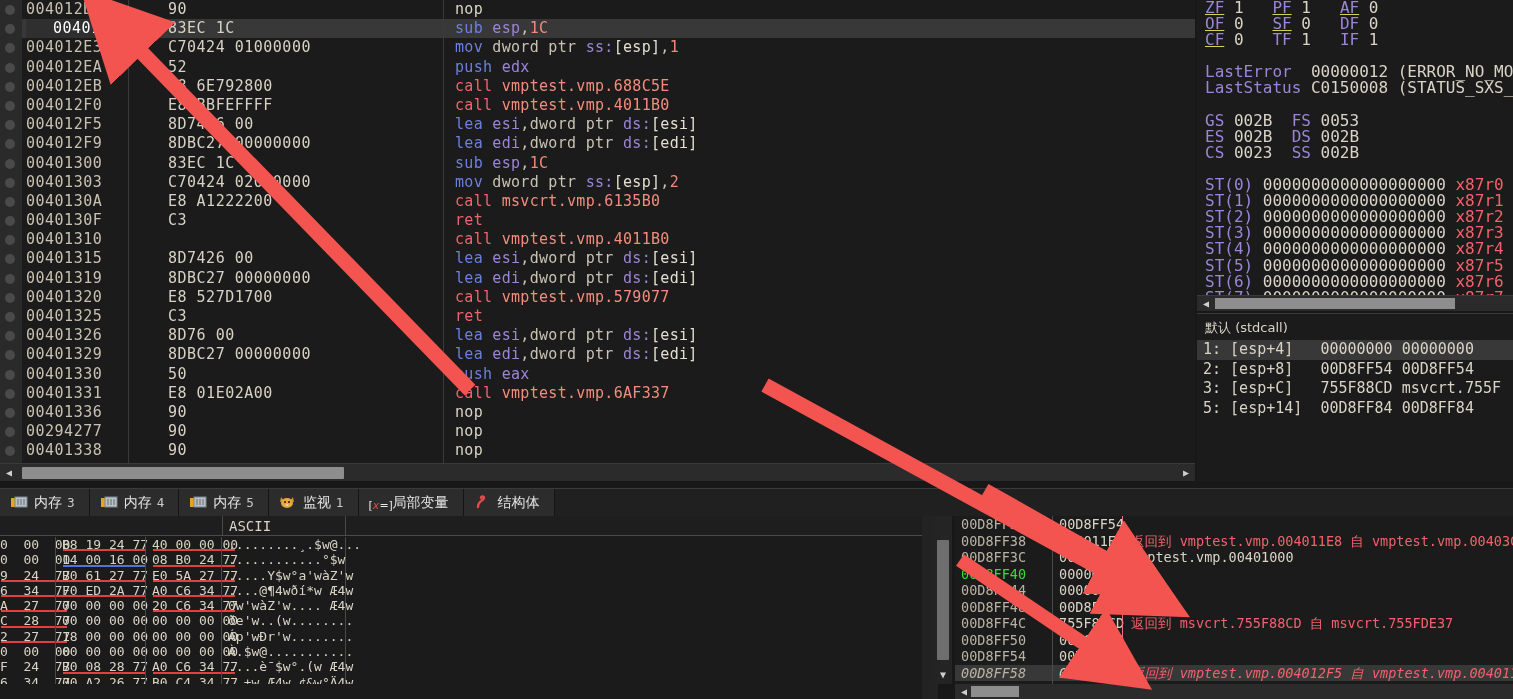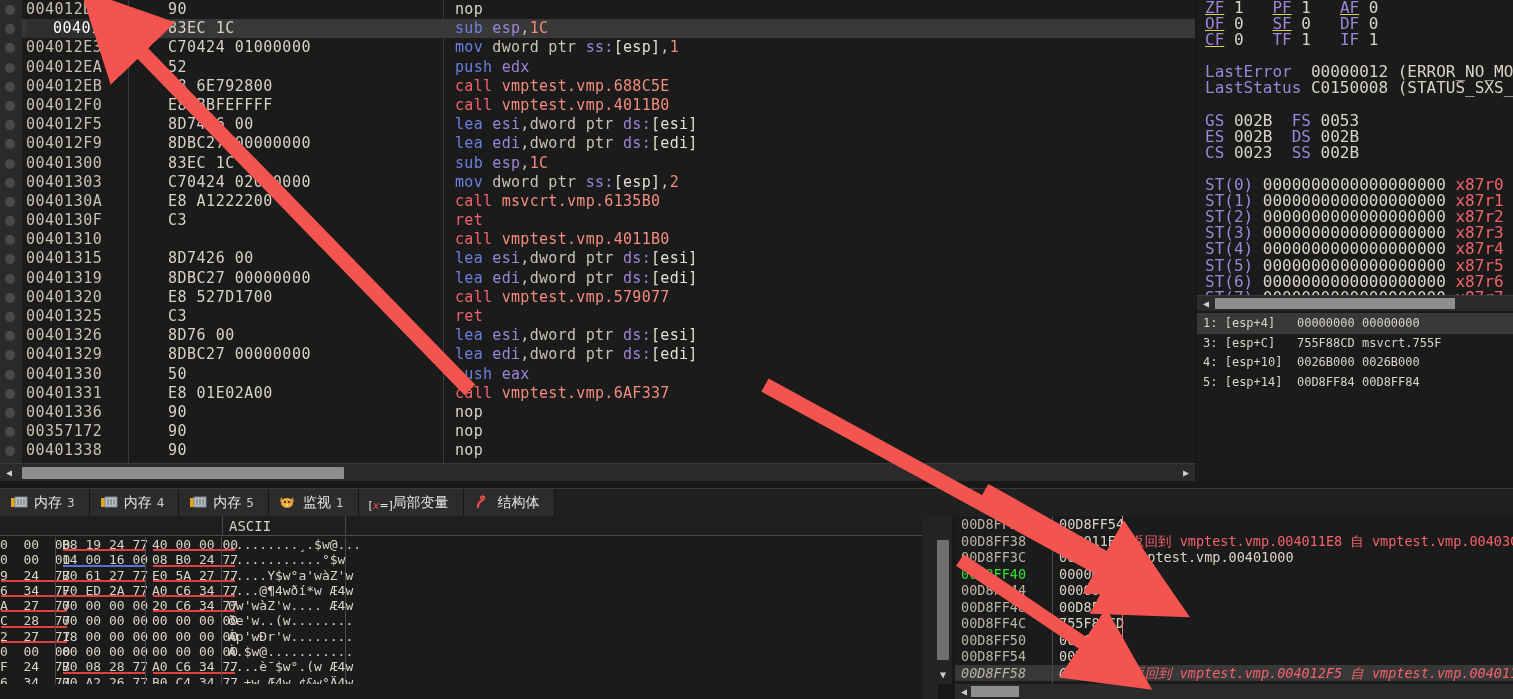--- a/index.html
+++ b/index.html
@@ -60,21 +60,21 @@
   #regs-hsb { position: absolute; left: 1197px; top: 295px; width: 316px; height: 16px;
               background: #2b2b2b; border-top: 1px solid #3a3a3a; }
   #regs-hsb .thumb { position: absolute; left: 18px; top: 2px; width: 240px; height: 11px;
                      background: #8e8e8e; }
 
   
   #args { left: 1197px; top: 313px; width: 316px; height: 168px; background: #1b1b1b;
           border-top: 1px solid #3a3a3a; }
   #args .title { font-size: 13px; color: #d9d4c6; padding: 5px 0 3px 8px;
                  font-family: "DejaVu Sans", "Liberation Sans", sans-serif; }
-  .a-row { white-space: pre; font-size: 12px; line-height: 19.5px; padding-left: 6px;
+  .a-row { white-space: pre; font-size: 15px; line-height: 19.5px; padding-left: 6px;
            color: #d9d4c6; }
   .a-row.sel { background: #383838; }
 
   
   #tabbar { position: absolute; left: 0; top: 488px; width: 1513px; height: 28px;
             background: #202020; border-top: 1px solid #3a3a3a; }
   .tab { position: relative; float: left; height: 27px; line-height: 27px;
          padding: 0 14px 0 10px; color: #e2e2e2; font-size: 14px;
          font-family: "DejaVu Sans", "Liberation Sans", sans-serif;
          background: #2c2c2c; border-right: 1px solid #151515; }
@@ -356,21 +356,21 @@
           <div class="d-addr">00401336</div>
           <div class="d-sep1"></div>
           <div class="d-bytes">90</div>
           <div class="d-sep2"></div>
           <div class="d-ins"><span class="mn-nop">nop</span></div>
         </div>
         <div class="d-row">
           <div class="d-bpcol">
             <div class="d-bpdot"></div>
           </div>
-          <div class="d-addr">00357172</div>
+          <div class="d-addr">00294277</div>
           <div class="d-sep1"></div>
           <div class="d-bytes">90</div>
           <div class="d-sep2"></div>
           <div class="d-ins"><span class="mn-nop">nop</span></div>
         </div>
         <div class="d-row">
           <div class="d-bpcol">
             <div class="d-bpdot"></div>
           </div>
           <div class="d-addr">00401338</div>
@@ -420,24 +420,25 @@
         <div class="r-line"><span class="rl-purple">ST(7)</span> <span class="rl-white">0000000000000000000</span> <span class="rl-val red">x87r7</span> <span class="rl-val red">空</span> <span class="rl-val red">0.000000</span></div>
         <div class="r-line">&nbsp;</div>
       </div>
   </div>
   <div id="regs-hsb">
     <span class="sb-arrow" style="left:0;height:16px;line-height:16px">◀</span>
     <div class="thumb"></div>
   </div>
 
   <div class="panel" id="args">
+    <div class="title">默认 (stdcall)</div>
     <div id="args-rows">
         <div class="a-row sel"><span>1: </span><span>[esp+4]   </span><span>00000000 </span><span>00000000</span></div>
+        <div class="a-row"><span>2: </span><span>[esp+8]   </span><span>00D8FF54 </span><span>00D8FF54</span></div>
         <div class="a-row"><span>3: </span><span>[esp+C]   </span><span>755F88CD </span><span>msvcrt.755F</span></div>
-        <div class="a-row"><span>4: </span><span>[esp+10]  </span><span>0026B000 </span><span>0026B000</span></div>
         <div class="a-row"><span>5: </span><span>[esp+14]  </span><span>00D8FF84 </span><span>00D8FF84</span></div>
       </div>
   </div>
 
   <div id="tabbar">
       <div class="tab"><span class="tico"><svg width="18" height="14" viewBox="0 0 18 14">
             <rect x="1" y="3" width="4" height="9" fill="#e8a317"></rect>
             <rect x="5" y="2" width="12" height="10" fill="#b9c2c9" stroke="#7d858b"></rect>
             <rect x="7" y="4" width="2" height="6" fill="#8d959b"></rect>
             <rect x="10" y="4" width="2" height="6" fill="#8d959b"></rect>
@@ -497,21 +498,21 @@
     <span class="sb-arrow" style="left:0;bottom:0;top:auto">▼</span>
   </div>
   <div class="panel" id="stack">
     <div id="stack-rows">
         <div class="s-row"><span class="s-addr">00D8FF34</span><span class="s-sep"></span><span class="s-val">00D8FF54</span><span class="s-sep2"></span></div>
         <div class="s-row"><span class="s-addr">00D8FF38</span><span class="s-sep"></span><span class="s-val">004011E8</span><span class="s-sep2"></span><span class="s-cmt red">返回到 vmptest.vmp.004011E8 自 vmptest.vmp.00403C28</span></div>
         <div class="s-row"><span class="s-addr">00D8FF3C</span><span class="s-sep"></span><span class="s-val">00401000</span><span class="s-sep2"></span><span class="s-cmt">vmptest.vmp.00401000</span></div>
         <div class="s-row"><span class="s-addr esp">00D8FF40</span><span class="s-sep"></span><span class="s-val">00000000</span><span class="s-sep2"></span></div>
         <div class="s-row"><span class="s-addr">00D8FF44</span><span class="s-sep"></span><span class="s-val">00000000</span><span class="s-sep2"></span></div>
         <div class="s-row"><span class="s-addr">00D8FF48</span><span class="s-sep"></span><span class="s-val">00D8FF54</span><span class="s-sep2"></span></div>
-        <div class="s-row"><span class="s-addr">00D8FF4C</span><span class="s-sep"></span><span class="s-val">755F88CD</span><span class="s-sep2"></span></div>
+        <div class="s-row"><span class="s-addr">00D8FF4C</span><span class="s-sep"></span><span class="s-val">755F88CD</span><span class="s-sep2"></span><span class="s-cmt red">返回到 msvcrt.755F88CD 自 msvcrt.755FDE37</span></div>
         <div class="s-row"><span class="s-addr">00D8FF50</span><span class="s-sep"></span><span class="s-val">0026B000</span><span class="s-sep2"></span></div>
         <div class="s-row"><span class="s-addr">00D8FF54</span><span class="s-sep"></span><span class="s-val">00D8FF84</span><span class="s-sep2"></span></div>
         <div class="s-row sel"><span class="s-addr">00D8FF58</span><span class="s-sep"></span><span class="s-val">004012F5</span><span class="s-sep2"></span><span class="s-cmt red">返回到 vmptest.vmp.004012F5 自 vmptest.vmp.004011B0</span></div>
         <div class="s-row"><span class="s-addr">00D8FF5C</span><span class="s-sep"></span><span class="s-val">00000001</span><span class="s-sep2"></span></div>
         <div class="s-row"><span class="s-addr ptr">00D8FF60</span><span class="s-mark">◀</span><span class="s-sep"></span><span class="s-val">00817153</span><span class="s-sep2"></span><span class="s-cmt">vmptest.vmp.EntryPoint</span></div>
       </div>
   </div>
   <div id="stack-hsb">
     <span class="sb-arrow" style="left:0;height:15px;line-height:15px">◀</span>
     <div class="thumb"></div>

